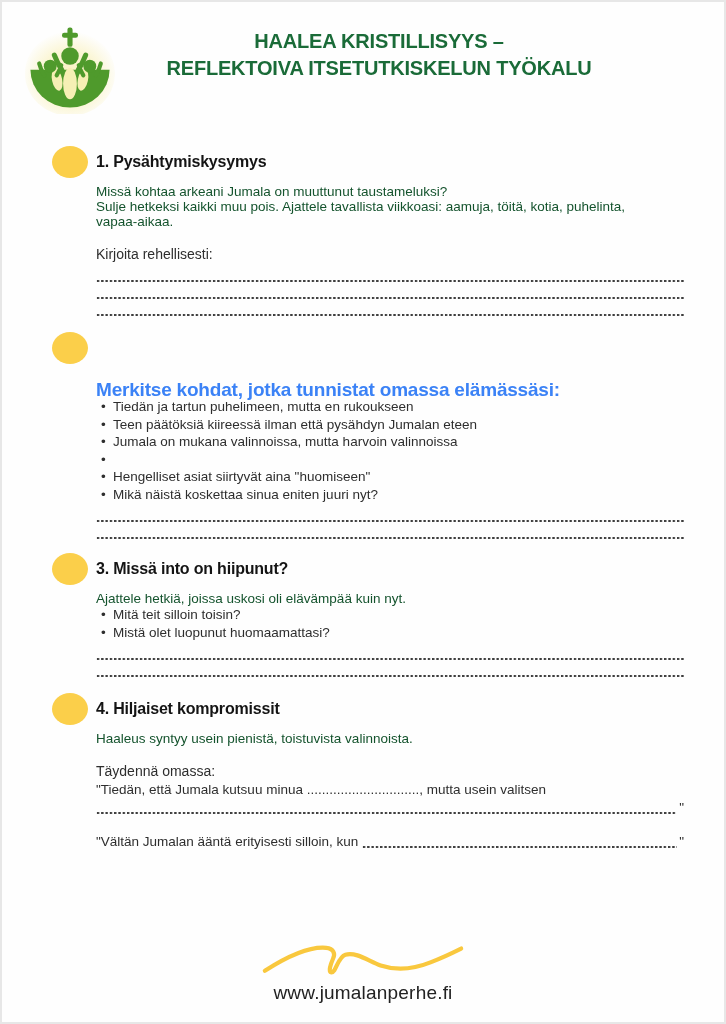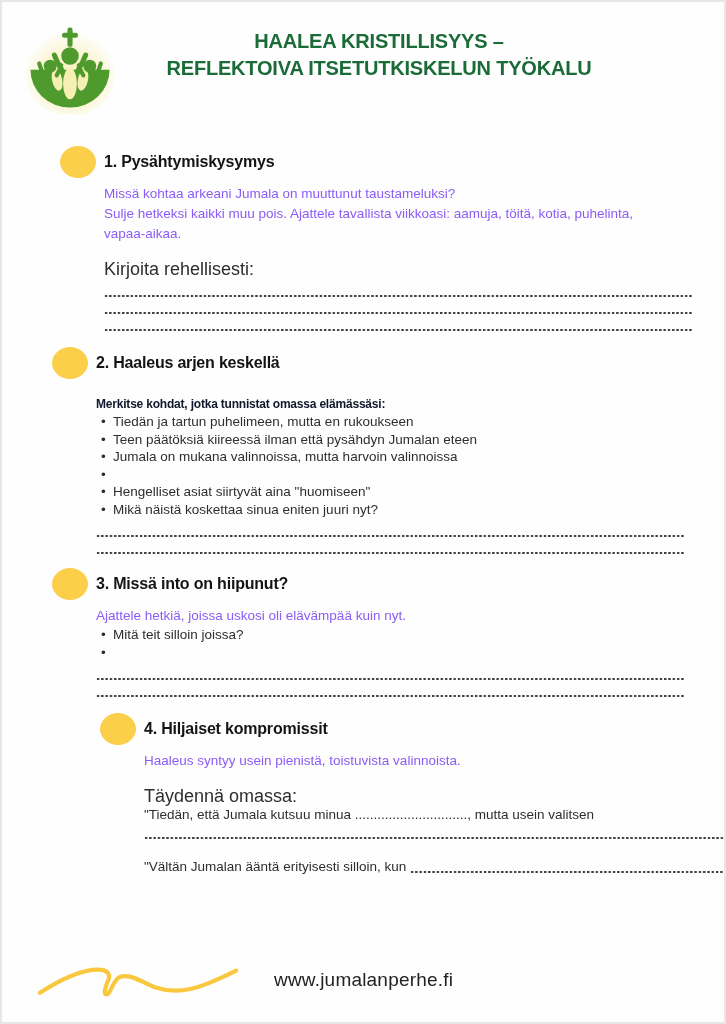--- a/index.html
+++ b/index.html
@@ -23,23 +23,23 @@
     font-size:20px;line-height:27px;font-weight:bold;
     color:#1a6b38;letter-spacing:-0.2px;
   }
   .title span{display:block;}
   
   .sec{flex:none;}
   .sec-head{display:flex;align-items:center;gap:8px;margin-left:50px;height:32px;}
   .sec-dot{flex:none;width:36px;height:32px;border-radius:50%;background:#fbcf4a;}
   .sec-head h2{margin:0;font-size:16px;line-height:32px;font-weight:bold;color:#141414;letter-spacing:-0.2px;}
   .sec-body{margin-left:94px;width:588px;}
-  .para{margin:6px 0 0 0;font-size:13.5px;line-height:20px;white-space:pre;color:#8b5cf6;}
-  .mini-label{margin:17px 0 0 0;font-size:18px;line-height:17px;}
-  .bold-label{margin:17px 0 0 0;font-size:12px;line-height:17px;font-weight:bold;color:#0f172a;letter-spacing:-0.2px;}
+  .para{margin:6px 0 0 0;font-size:13.5px;line-height:15px;white-space:pre;color:#14532d;}
+  .mini-label{margin:17px 0 0 0;font-size:14px;line-height:17px;}
+  .bold-label{margin:17px 0 0 0;font-size:19px;line-height:17px;font-weight:bold;color:#3b82f6;letter-spacing:-0.2px;}
   ul.blist{list-style:none;margin:0;padding:0;font-size:13.5px;line-height:17.5px;}
   ul.blist li{display:flex;}
   ul.blist .b{flex:none;width:17px;padding-left:5px;box-sizing:border-box;}
   
   .wgroup{margin-top:4px;}
   .wline{height:17px;position:relative;}
   .wline::after{
     content:"";position:absolute;left:0;right:0;bottom:1px;height:4px;
     background-image:radial-gradient(circle at 2px 2px, #3d3d3d 1.05px, rgba(0,0,0,0) 1.4px);
     background-size:4.3px 4px;background-repeat:repeat-x;
@@ -49,26 +49,26 @@
   .fill-dots{flex:1;position:relative;}
   .fill-dots::after{
     content:"";position:absolute;left:0;right:0;bottom:2px;height:4px;
     background-image:radial-gradient(circle at 2px 2px, #3d3d3d 1.05px, rgba(0,0,0,0) 1.4px);
     background-size:4.3px 4px;background-repeat:repeat-x;
   }
   .q{flex:none;padding-left:2px;}
   .line1{margin-top:1px;font-size:13.5px;line-height:18px;white-space:pre;}
   .mt16{margin-top:16px;}
   
-  #sec1{margin-top:32px;padding-left:8px;}
+  #sec1{margin-top:32px;}
   #sec2{margin-top:14px;}
   #sec3{margin-top:12px;}
-  #sec4{margin-top:14px;margin-left:48px;}
-  
-  footer{margin-top:auto;flex:none;display:flex;flex-direction:row;align-items:center;padding-bottom:18px;}
+  #sec4{margin-top:14px;}
+  
+  footer{margin-top:auto;flex:none;display:flex;flex-direction:column;align-items:center;padding-bottom:18px;}
   .squiggle{width:272px;height:46px;margin-bottom:2px;}
   .site{font-size:19px;line-height:22px;color:#222;text-decoration:none;letter-spacing:0.2px;}
 </style>
 </head>
 <body>
 
 <div class="page">
 
   <header>
     <div class="logo">
@@ -123,21 +123,20 @@
         <div class="wline"></div>
         <div class="wline"></div>
         <div class="wline"></div>
       </div>
     </div>
   </section>
 
   <section class="sec" id="sec2">
     <div class="sec-head">
       <span class="sec-dot"></span>
-      <h2>2. Haaleus arjen keskellä</h2>
     </div>
     <div class="sec-body">
       <p class="bold-label">Merkitse kohdat, jotka tunnistat omassa elämässäsi:</p>
       <ul class="blist">
         <li>
             <span class="b">•</span>
             <span>Tiedän ja tartun puhelimeen, mutta en rukoukseen</span>
           </li>
         <li>
             <span class="b">•</span>
@@ -169,24 +168,25 @@
   <section class="sec" id="sec3">
     <div class="sec-head">
       <span class="sec-dot"></span>
       <h2>3. Missä into on hiipunut?</h2>
     </div>
     <div class="sec-body">
       <p class="para">Ajattele hetkiä, joissa uskosi oli elävämpää kuin nyt.</p>
       <ul class="blist">
         <li>
             <span class="b">•</span>
-            <span>Mitä teit silloin joissa?</span>
-          </li>
-        <li>
-            <span class="b">•</span>
+            <span>Mitä teit silloin toisin?</span>
+          </li>
+        <li>
+            <span class="b">•</span>
+            <span>Mistä olet luopunut huomaamattasi?</span>
           </li>
       </ul>
       <div class="wgroup">
         <div class="wline"></div>
         <div class="wline"></div>
       </div>
     </div>
   </section>
 
   <section class="sec" id="sec4">

